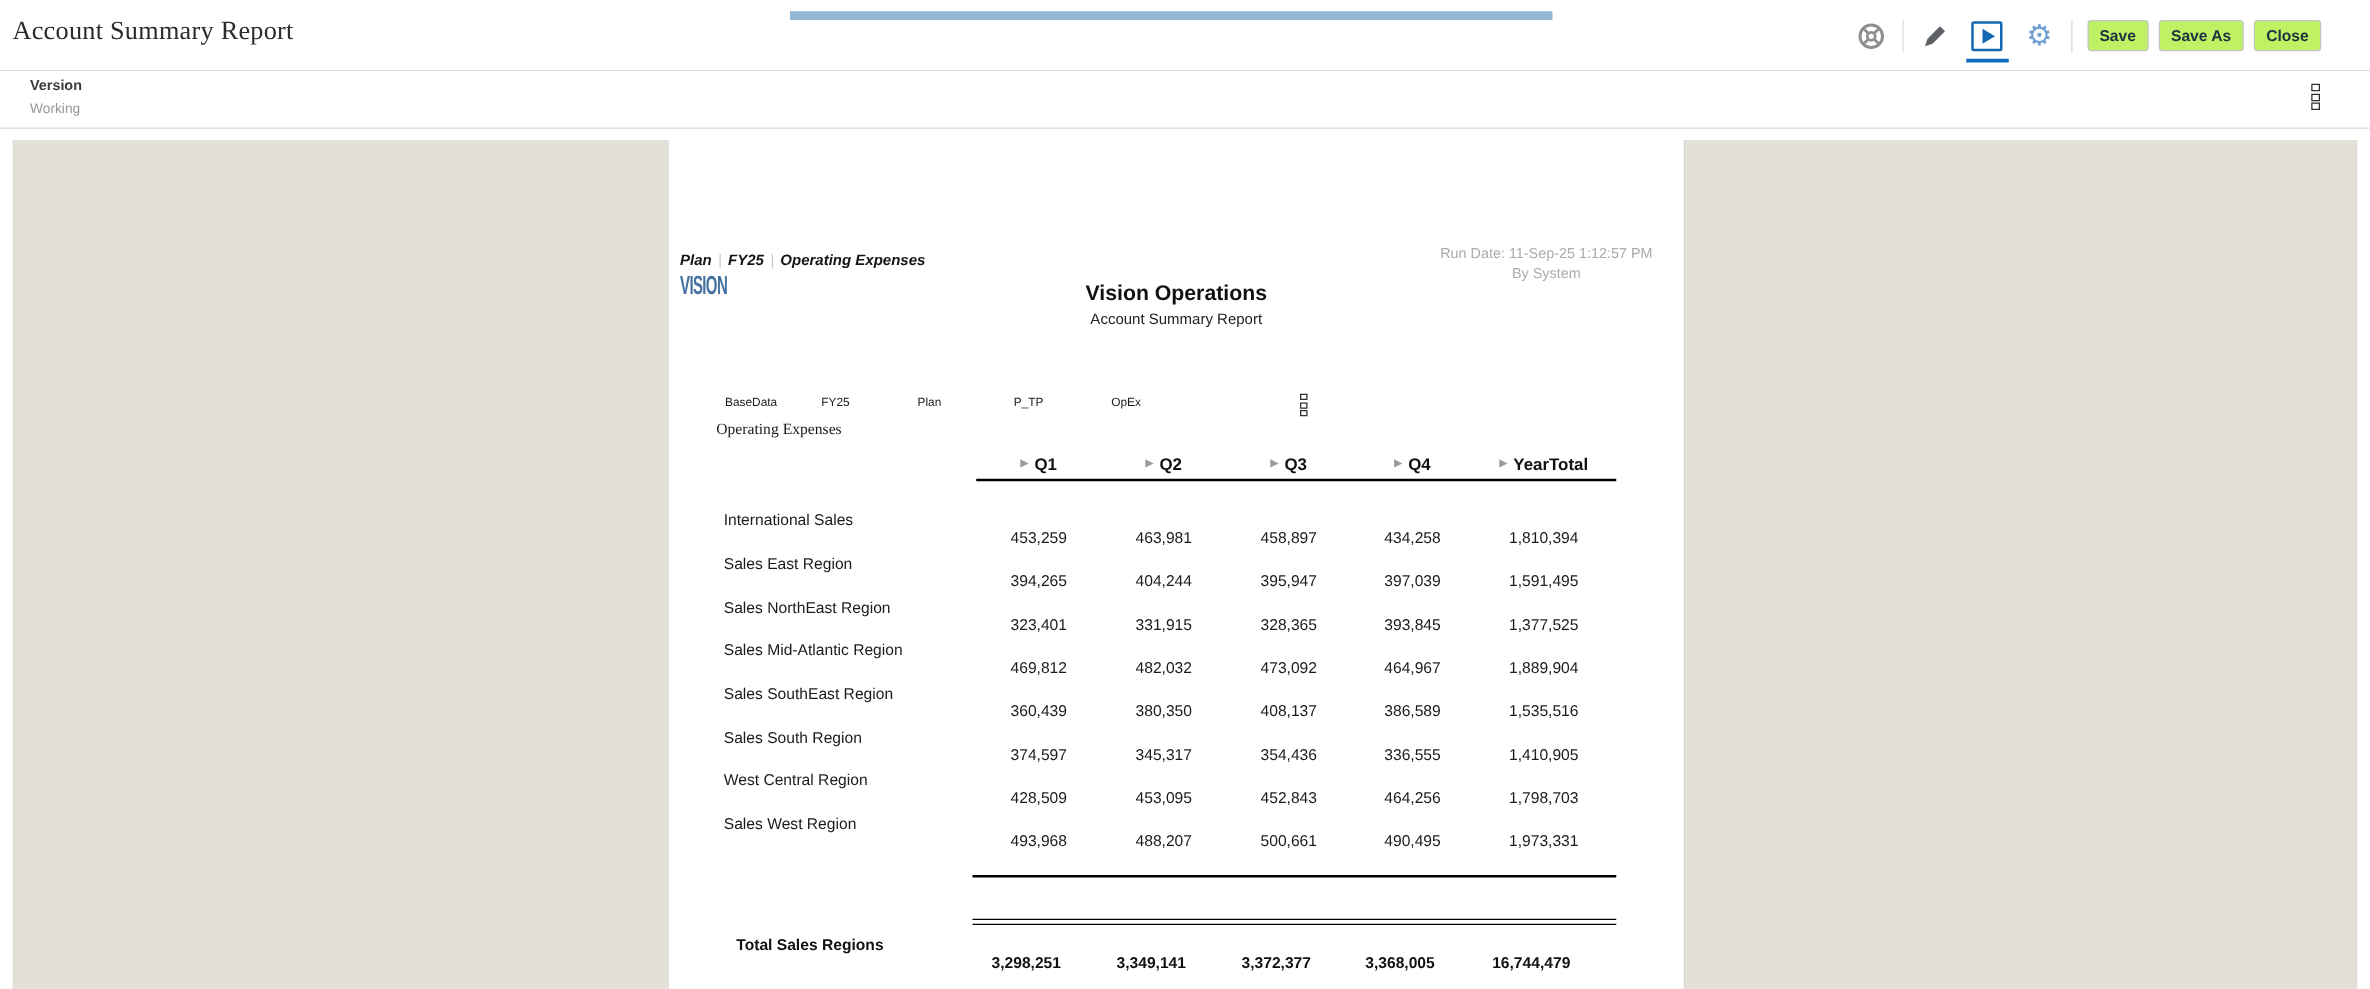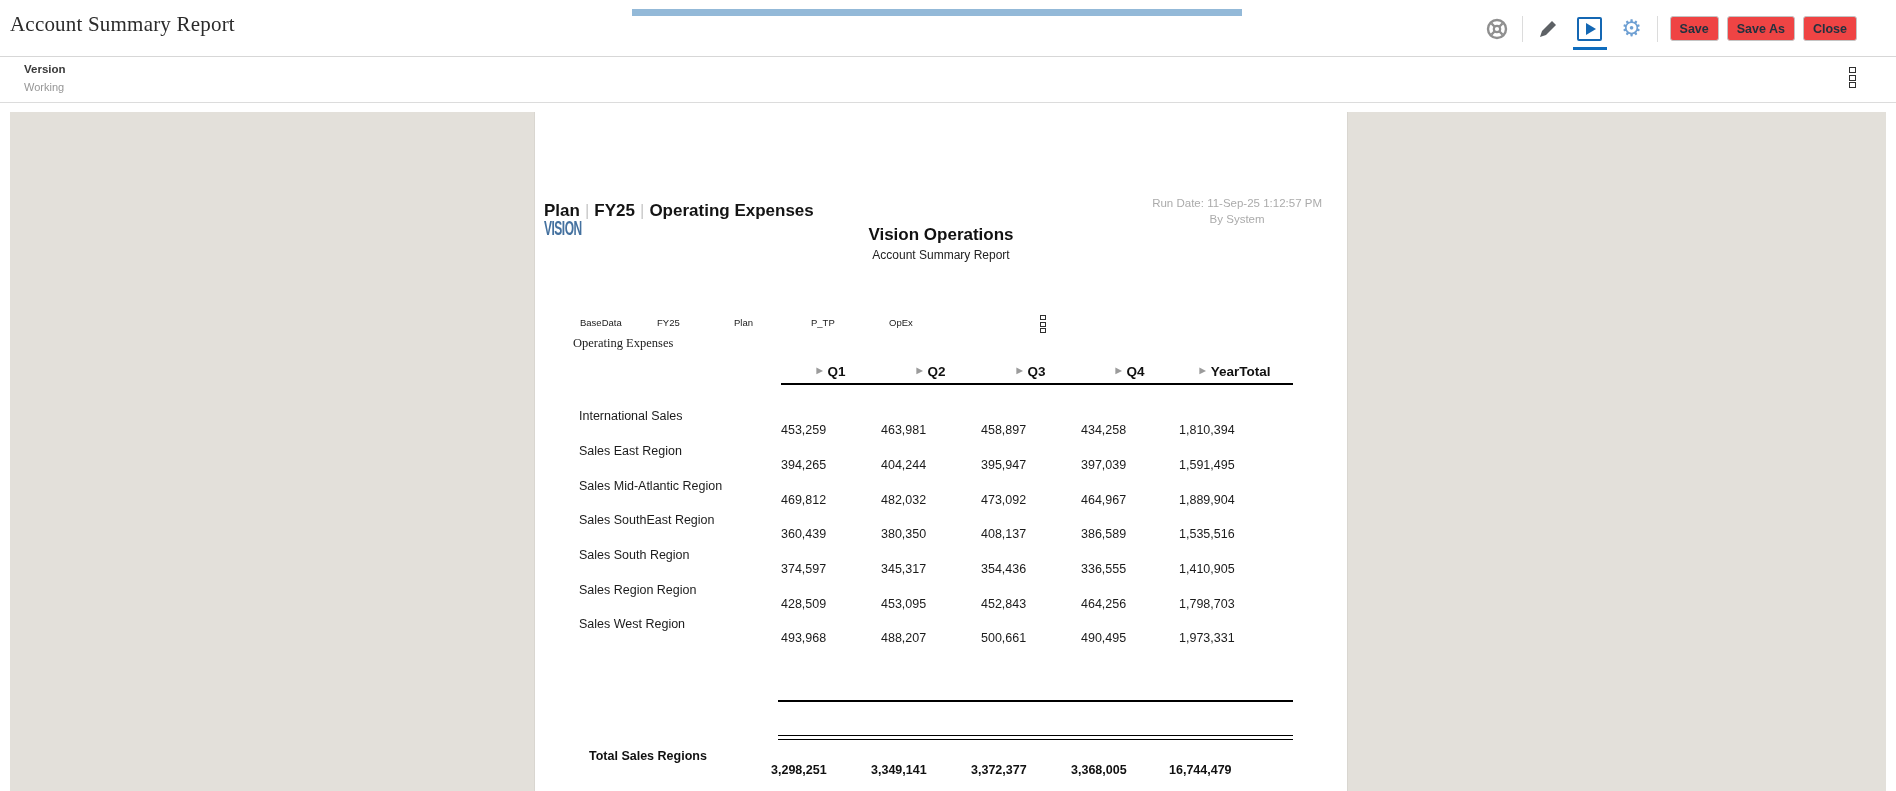--- a/index.html
+++ b/index.html
@@ -17,40 +17,40 @@
   .toolbar { position:absolute; right:39px; top:0; height:57px; display:flex; align-items:center; gap:12px; }
   .tb-sep { width:1px; height:26px; background:#dcdcdc; }
   .icon-btn { display:flex; align-items:center; justify-content:center; width:26px; height:26px; cursor:pointer; }
   .play-wrap { position:relative; display:flex; align-items:center; justify-content:center; width:34px; height:57px; }
   .play-box { width:25px; height:24px; border:2px solid #1467b3; border-radius:2px; background:#fff;
               display:flex; align-items:center; justify-content:center; }
   .play-tri { width:0; height:0; border-left:10px solid #1467b3; border-top:6px solid transparent;
               border-bottom:6px solid transparent; margin-left:3px; }
   .play-underline { position:absolute; left:0; bottom:7px; width:34px; height:3px; background:#0f6cbd; }
   .gear-glyph { font-size:23px; color:#6fa0d3; line-height:1; }
-  .btn { height:25px; padding:0 9px; background:#ef4444; border:1px solid #c4c4c4; border-radius:3px;
+  .btn { height:25px; padding:0 9px; background:#bef264; border:1px solid #c4c4c4; border-radius:3px;
          font-size:12.5px; font-weight:bold; color:#21323f; display:flex; align-items:center; cursor:pointer; }
   .btn + .btn { margin-left:-4px; }
 
   
   .version-bar { position:absolute; left:0; top:57px; width:1896px; height:46px; background:#fff;
                  border-bottom:1px solid #dcdcdc; }
   .version-label { position:absolute; left:24px; top:6px; font-size:11.5px; font-weight:bold; color:#3a3a3a; }
   .version-value { position:absolute; left:24px; top:24px; font-size:11px; color:#979797; }
 
   .kebab { display:flex; flex-direction:column; gap:1.5px; cursor:pointer; }
   .kebab i { display:block; width:7px; height:6px; border:1.6px solid #2f2f2f; background:#fff; }
   .kebab-version { position:absolute; right:40px; top:10px; }
 
   
   .content-bg { position:absolute; left:10px; right:10px; top:112px; bottom:0; background:#e3e0da; }
   .canvas { position:absolute; left:534px; top:112px; width:814px; bottom:0; background:#fff;
             border-left:1px solid #d9d6d0; border-right:1px solid #d9d6d0; }
 
-  .pov-breadcrumb { position:absolute; left:9px; top:89px; font-size:17px; font-weight:bold; color:#141414; }
+  .pov-breadcrumb { position:absolute; left:9px; top:89px; font-size:12px; font-weight:bold; color:#141414;font-style:italic; }
   .pov-sep { color:#c9c9c9; font-weight:normal; margin:0 5px; }
   .run-date { position:absolute; right:25px; top:83px; text-align:center; font-size:11.5px;
               color:#ababab; line-height:16px; }
   .logo { position:absolute; left:9px; top:104px; font-size:12px; font-weight:bold; color:#44719f;
           letter-spacing:-.5px; transform:scaleY(1.75); transform-origin:top left; }
   .report-title { position:absolute; left:0; right:0; top:113px; text-align:center;
                   font-size:17px; font-weight:bold; color:#111; }
   .report-subtitle { position:absolute; left:0; right:0; top:136px; text-align:center;
                      font-size:12px; color:#222; }
 
@@ -64,21 +64,21 @@
   .col-headers { position:absolute; left:246px; top:247px; width:512px; height:24px; display:flex; }
   .col-head { display:flex; align-items:center; justify-content:center; font-size:13.5px;
               font-weight:bold; color:#111; cursor:pointer; }
   .col-head .tri { font-size:8px; color:#9b9b9b; margin-right:5px; position:relative; top:-1px; }
   .w1{width:100px}.w2{width:100px}.w3{width:100px}.w4{width:98px}.w5{width:112px}
   .header-line { position:absolute; left:246px; top:271px; width:512px; height:2px; background:#000; }
 
   .rows { position:absolute; left:44px; top:287px; width:714px; }
   .data-row { height:34.7px; display:flex; align-items:center; font-size:12.5px; color:#1b1b1b; }
   .row-label { width:202px; }
-  .cell { text-align:left;margin-top:28px; }
+  .cell { text-align:center;margin-top:28px; }
   .c1{width:100px}.c2{width:100px}.c3{width:100px}.c4{width:98px}.c5{width:112px}
 
   .total-topline { position:absolute; left:243px; top:588px; width:515px; height:2px; background:#000; }
   .total-row { position:absolute; left:44px; top:632px; width:714px; height:24px; display:flex;
                align-items:center; font-size:12.5px; font-weight:bold; color:#111; }
   .total-row .row-label { padding-left:10px; width:192px; }
   .total-underline { position:absolute; left:243px; top:623px; width:515px; height:5px;
                      border-top:1.6px solid #000; border-bottom:1.6px solid #000; }
 
   svg { display:block; }
@@ -199,20 +199,28 @@
       </div>
       <div class="data-row">
         <div class="row-label">Sales East Region</div>
         <div class="cell c1">394,265</div>
         <div class="cell c2">404,244</div>
         <div class="cell c3">395,947</div>
         <div class="cell c4">397,039</div>
         <div class="cell c5">1,591,495</div>
       </div>
       <div class="data-row">
+        <div class="row-label">Sales NorthEast Region</div>
+        <div class="cell c1">323,401</div>
+        <div class="cell c2">331,915</div>
+        <div class="cell c3">328,365</div>
+        <div class="cell c4">393,845</div>
+        <div class="cell c5">1,377,525</div>
+      </div>
+      <div class="data-row">
         <div class="row-label">Sales Mid-Atlantic Region</div>
         <div class="cell c1">469,812</div>
         <div class="cell c2">482,032</div>
         <div class="cell c3">473,092</div>
         <div class="cell c4">464,967</div>
         <div class="cell c5">1,889,904</div>
       </div>
       <div class="data-row">
         <div class="row-label">Sales SouthEast Region</div>
         <div class="cell c1">360,439</div>
@@ -223,21 +231,21 @@
       </div>
       <div class="data-row">
         <div class="row-label">Sales South Region</div>
         <div class="cell c1">374,597</div>
         <div class="cell c2">345,317</div>
         <div class="cell c3">354,436</div>
         <div class="cell c4">336,555</div>
         <div class="cell c5">1,410,905</div>
       </div>
       <div class="data-row">
-        <div class="row-label">Sales Region Region</div>
+        <div class="row-label">West Central Region</div>
         <div class="cell c1">428,509</div>
         <div class="cell c2">453,095</div>
         <div class="cell c3">452,843</div>
         <div class="cell c4">464,256</div>
         <div class="cell c5">1,798,703</div>
       </div>
       <div class="data-row">
         <div class="row-label">Sales West Region</div>
         <div class="cell c1">493,968</div>
         <div class="cell c2">488,207</div>

